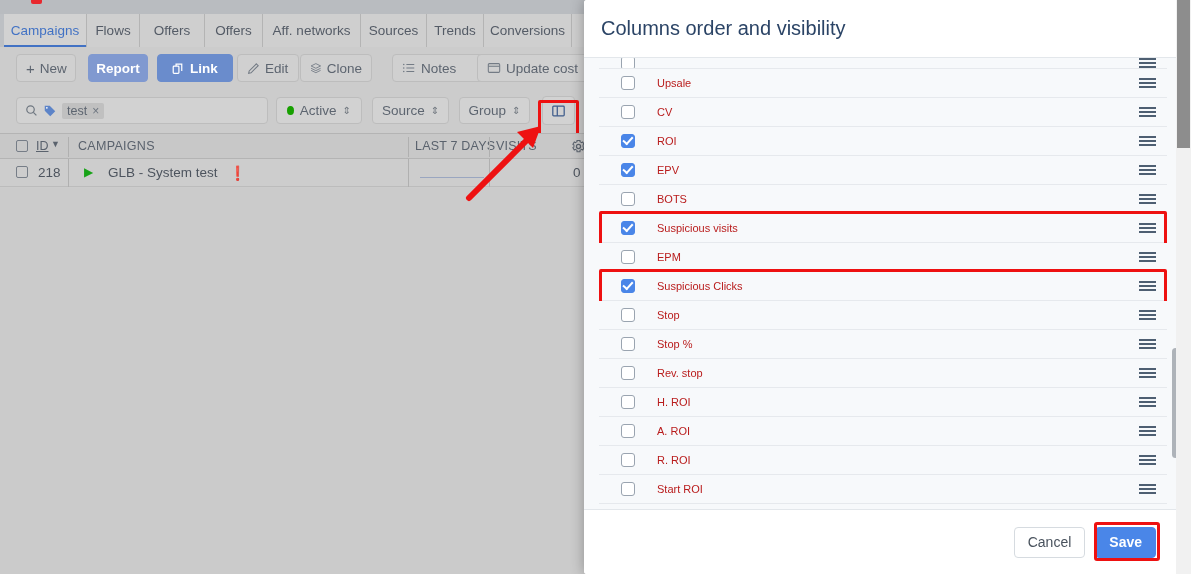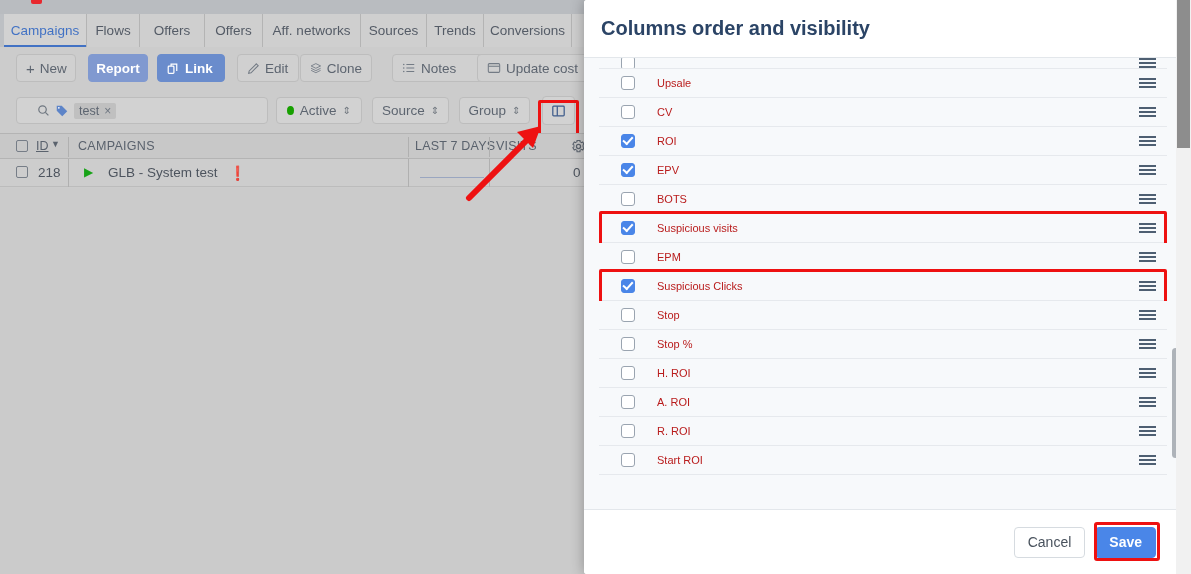--- a/index.html
+++ b/index.html
@@ -70,21 +70,21 @@
   }
 
   
   .filterrow {
     position: absolute; left: 0; top: 91px; width: 1191px; height: 42px;
     background: #cccccc;
   }
   .searchbox {
     position: absolute; left: 16px; top: 6px; width: 252px; height: 27px;
     background: #d2d2d2; border: 1px solid #bdbdbd; border-radius: 4px;
-    display: flex; align-items: center; gap: 5px; padding: 0 20px;
+    display: flex; align-items: center; gap: 5px; padding: 0 8px;
   }
   .chip {
     background: #c0c0c0; border-radius: 2px; padding: 1px 5px;
     font-size: 12.5px; color: #5d6570;
     display: flex; align-items: center; gap: 5px;
   }
   .chip .x { font-size: 12px; color: #6e7680; }
   .fbtn {
     position: absolute; top: 6px; height: 27px;
     border: 1px solid #bdbdbd; border-radius: 4px; background: #d2d2d2;
@@ -137,21 +137,21 @@
     box-shadow: 0 0 14px rgba(0,0,0,0.30);
     border-radius: 3px;
     overflow: hidden;
   }
   .modal-header {
     position: absolute; left: 0; top: 0; width: 598px; height: 57px;
     background: #ffffff;
     display: flex; align-items: center;
     padding-left: 17px;
   }
-  .modal-title { font-size: 20px; color: #2b4466; font-weight: bold; }
+  .modal-title { font-size: 20px; color: #2b4466; font-weight: normal; }
 
   .modal-list {
     position: absolute; left: 0; top: 57px; width: 598px; height: 452px;
     background: #f7f9fb;
     border-top: 1px solid #e3e7eb;
     overflow: hidden;
   }
   .list-inner { position: relative; }
   .lrow {
     position: relative;
@@ -265,21 +265,21 @@
     </div>
 
     <div class="toolbar">
       <div class="btn" style="left:16px;width:60px;">
         <span style="font-size:15px;">+</span>
         <span>New</span>
       </div>
       <div class="btn primary" style="left:88px;width:60px;justify-content:center;">
         <span>Report</span>
       </div>
-      <div class="btn primary2" style="left:157px;width:68px;justify-content:flex-start;">
+      <div class="btn primary2" style="left:157px;width:76px;justify-content:center;">
         <svg width="13" height="13" viewBox="0 0 16 16" fill="none" stroke="#fff" stroke-width="1.5">
           <rect x="1.5" y="5" width="7" height="9" rx="1"></rect>
             <path d="M5 5V2.5h7V11"></path>
         </svg>
         <span>Link</span>
       </div>
       <div class="btn" style="left:237px;width:62px;">
         <svg width="13" height="13" viewBox="0 0 16 16" fill="none" stroke="#737b85" stroke-width="1.3">
           <path d="M11.5 2.2l2.3 2.3L5 13.3 2 14l.7-3z"></path>
         </svg>
@@ -514,20 +514,31 @@
             <div class="lrow-handle">
               <i></i>
               <i></i>
               <i></i>
             </div>
           </div>
           <div class="lrow">
             <div class="lrow-cb">
               <span class="cb"></span>
             </div>
+            <div class="lrow-label">Rev. stop</div>
+            <div class="lrow-handle">
+              <i></i>
+              <i></i>
+              <i></i>
+            </div>
+          </div>
+          <div class="lrow">
+            <div class="lrow-cb">
+              <span class="cb"></span>
+            </div>
             <div class="lrow-label">H. ROI</div>
             <div class="lrow-handle">
               <i></i>
               <i></i>
               <i></i>
             </div>
           </div>
           <div class="lrow">
             <div class="lrow-cb">
               <span class="cb"></span>

